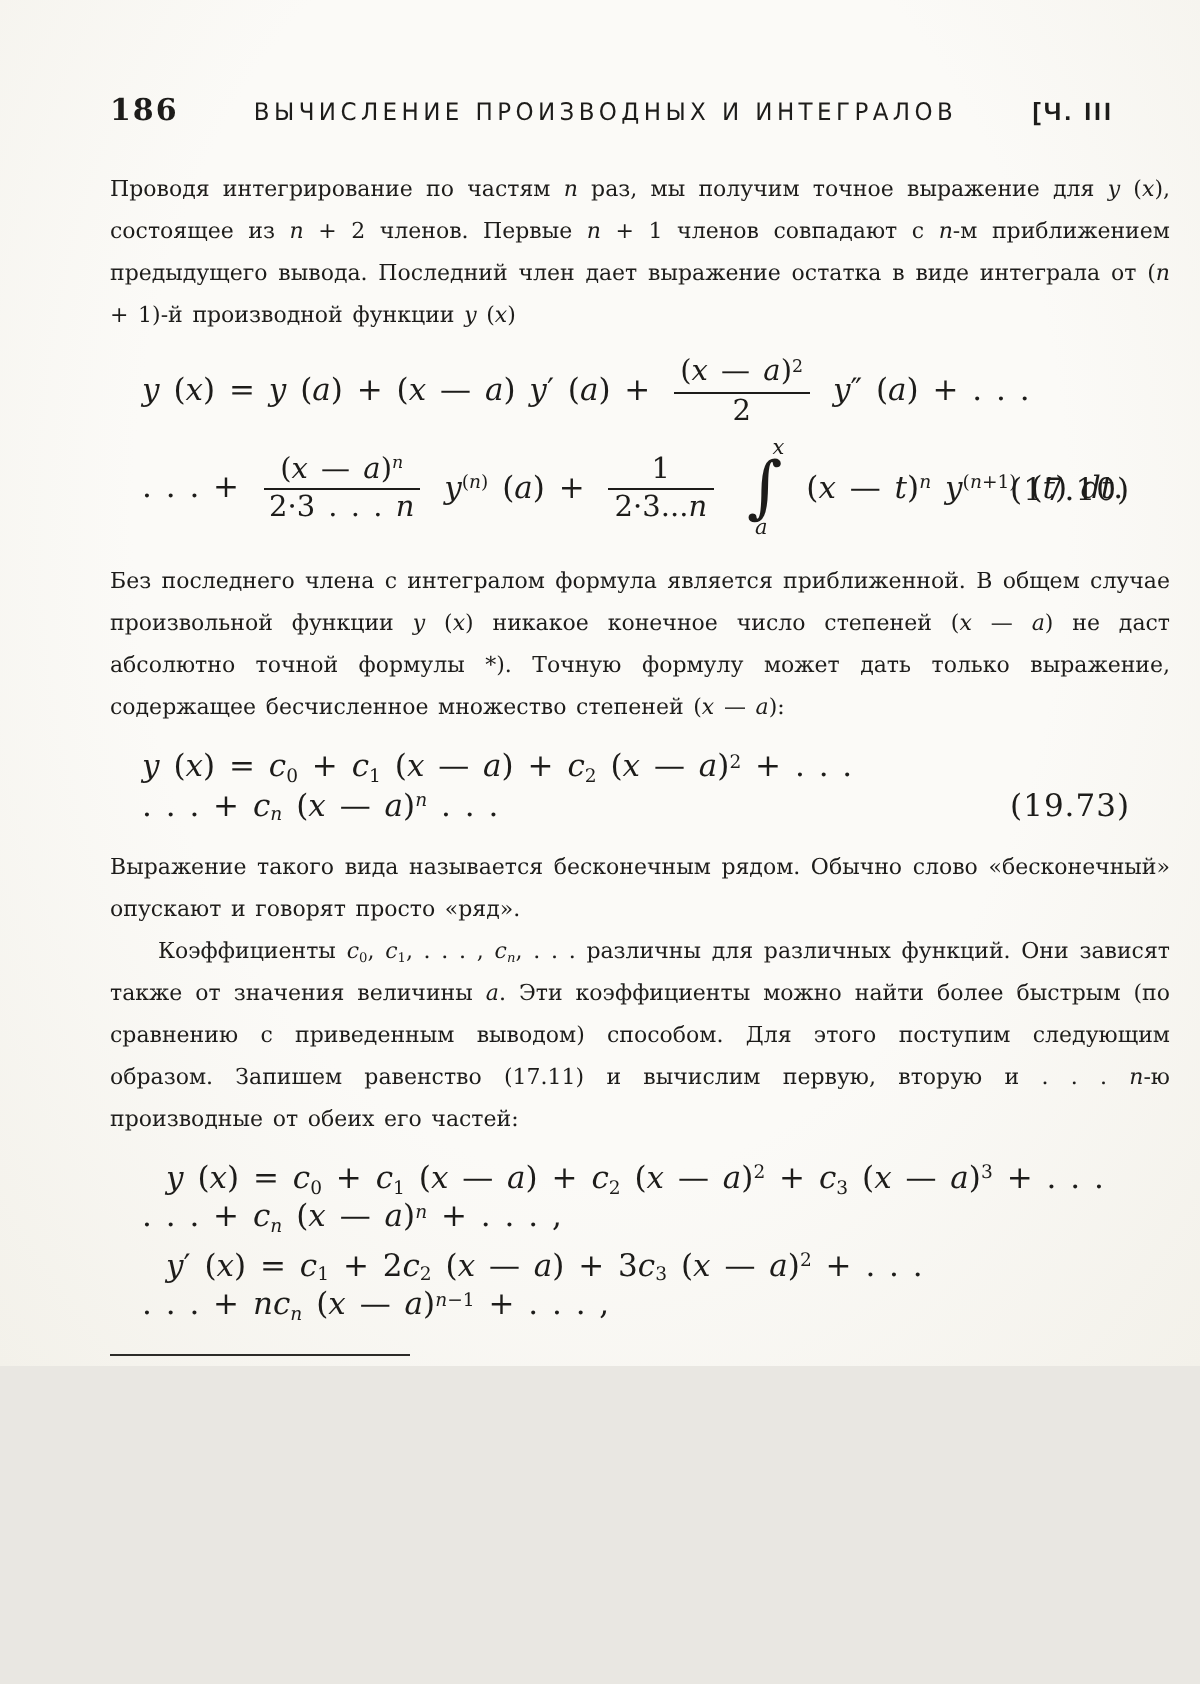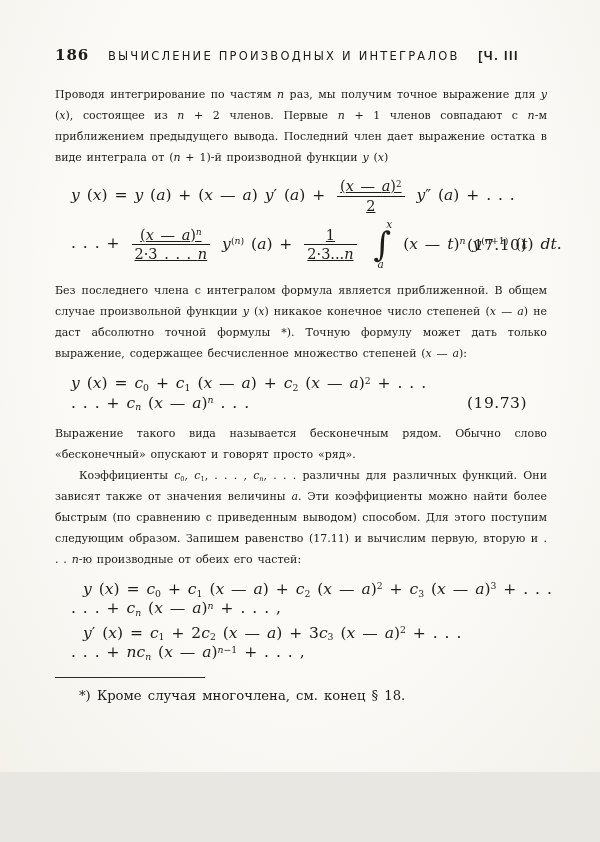--- a/index.html
+++ b/index.html
@@ -1,22 +1,22 @@
 <!DOCTYPE html>
 <html><head>
 <meta charset="utf-8">
 <style>
   html, body { margin: 0; padding: 0; background: #e9e7e2; }
   .page {
-    width: 600px; height: 772px;
+    width: 600px; height: 683px;
     box-sizing: border-box;
     background: radial-gradient(ellipse at 50% 38%, #fbfaf7 55%, #f3f1ea 100%);
     color: #1d1c1a;
     font-family: "DejaVu Serif", "Liberation Serif", serif;
-    padding: 46px 53px 0 55px;
+    padding: 46px 15px 0 55px;
     overflow: hidden;
     position: relative;
   }
   
   .header { display: flex; align-items: baseline; margin-bottom: 20px; }
   .pagenum { font-weight: bold; font-size: 15px; letter-spacing: 1px; }
   .htitle {
     flex: 1; text-align: center;
     font-size: 11.5px; font-weight: normal; letter-spacing: 2.2px;
     font-family: "DejaVu Sans", "Liberation Sans", sans-serif;
@@ -37,21 +37,21 @@
   .fblock { margin: 10px 16px; }
   .frow { position: relative; font-size: 15.5px; }
   .fline { white-space: nowrap; word-spacing: 2px; line-height: 1.25; }
   .frow.gap { margin-top: 5px; }
   .fline.ind { padding-left: 12px; }
   .fline.r { text-align: left; }
   .fline.pr115 { padding-right: 115px; }
   .fline.pr8 { padding-right: 8px; }
   .frac {
     display: inline-block; text-align: center; vertical-align: middle;
-    margin: 0 5px; font-size: 14.5px; line-height: 1.15; text-decoration: underline;
+    margin: 0 5px; font-size: 14.5px; line-height: 1.15;
   }
   .fnum { display: block; border-bottom: 1px solid #1d1c1a; padding: 0 3px 1px; }
   .fden { display: block; padding: 1px 3px 0; }
   .intwrap {
     display: inline-flex; flex-direction: column; align-items: center;
     vertical-align: middle; margin: 0 5px; line-height: 1;
   }
   .isym { font-size: 34px; line-height: 0.82; }
   .ilim { font-size: 10.5px; font-style: italic; line-height: 1.1; }
   .ilim.hi { align-self: flex-end; margin-right: -1px; }

